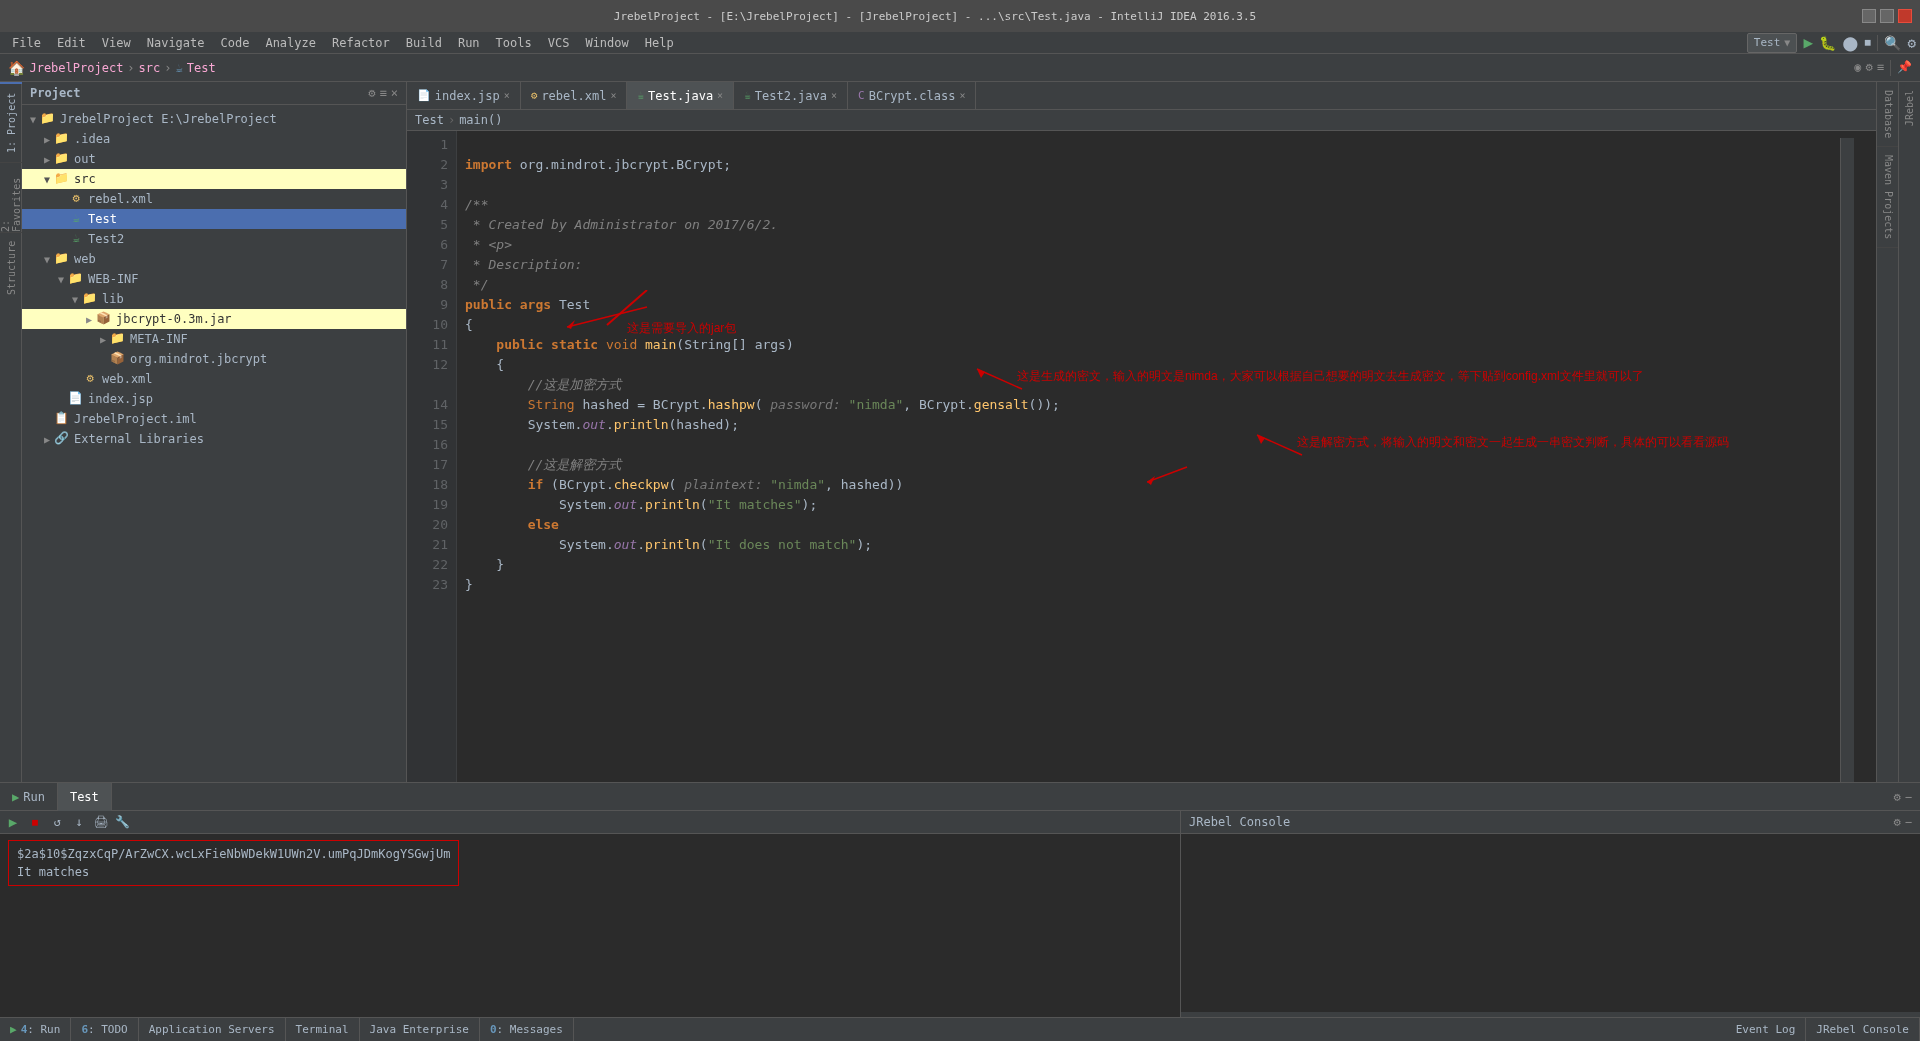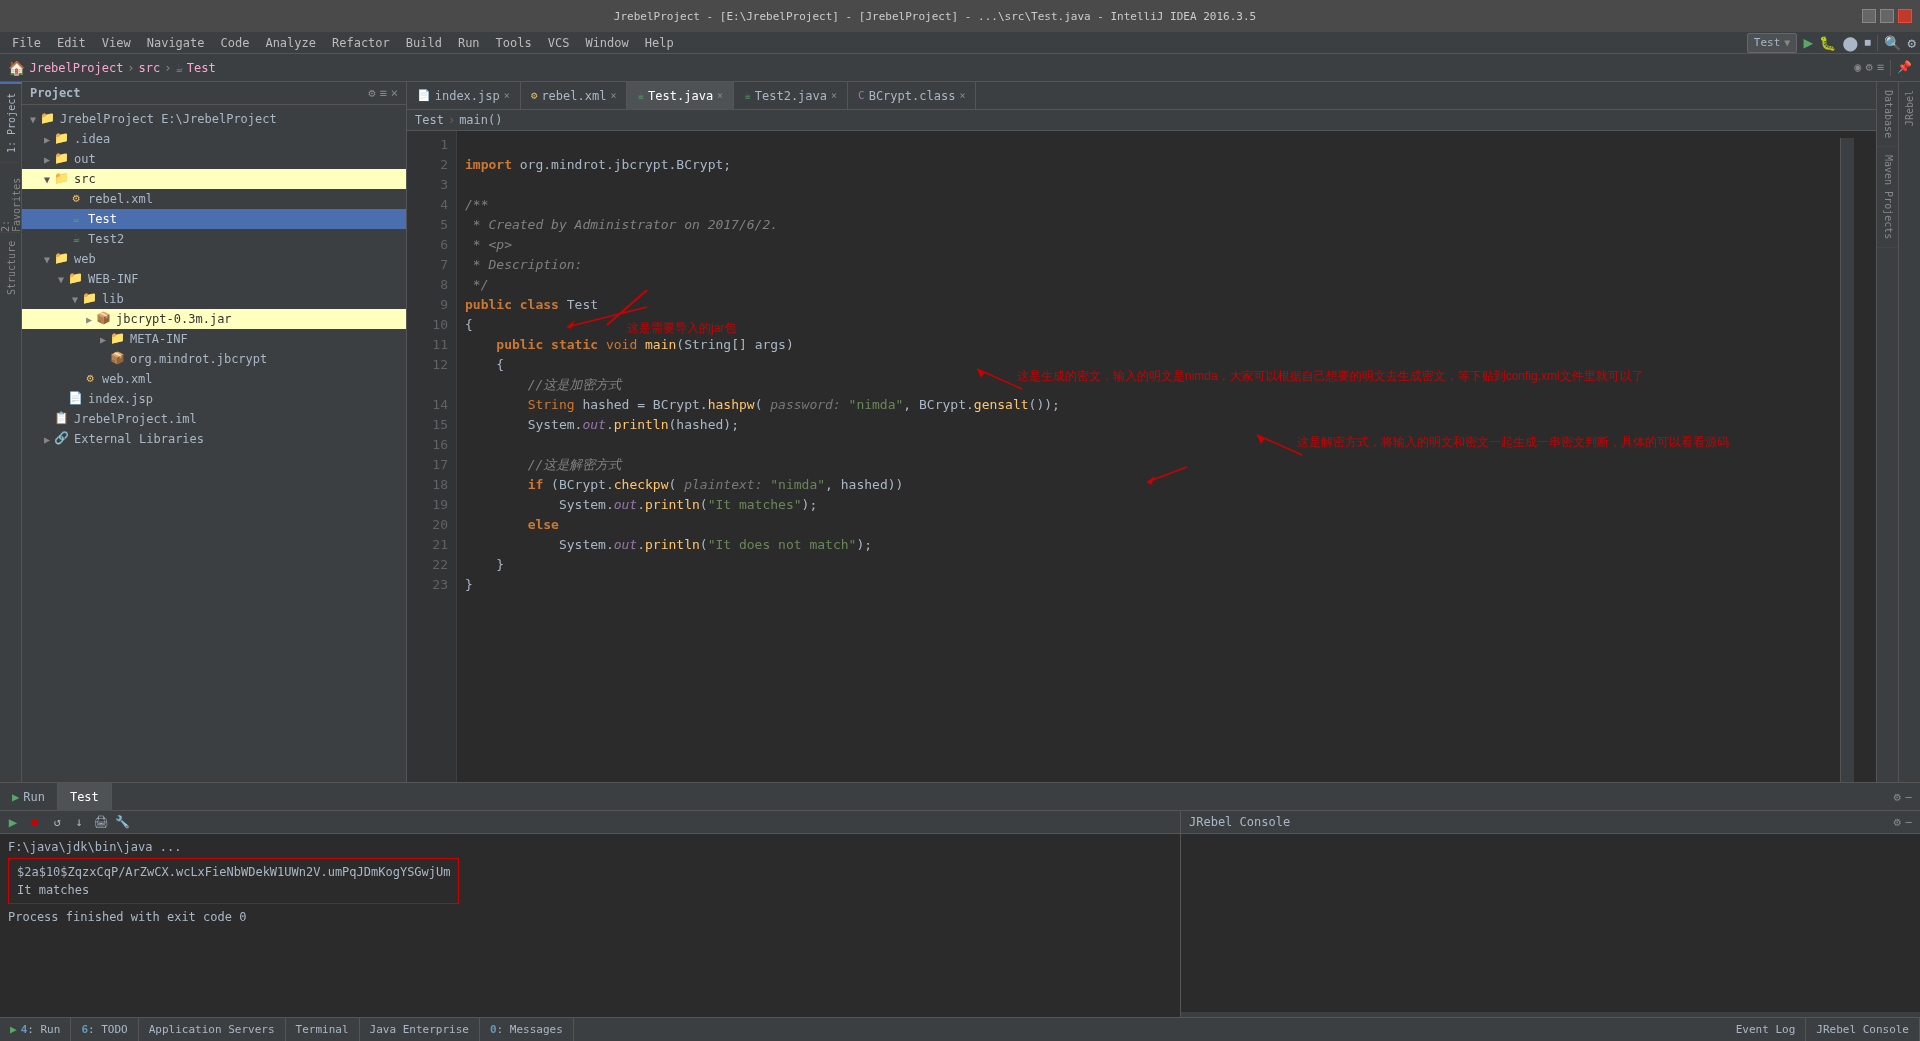--- a/index.html
+++ b/index.html
@@ -363,21 +363,21 @@
             <div>23</div>
         </div>
         <div id="code-content">
 <span class="kw">import</span> <span class="normal">org.mindrot.jbcrypt.BCrypt;</span>
 
 <span class="comment">/**</span>
 <span class="comment"> * Created by Administrator on 2017/6/2.</span>
 <span class="comment"> * &lt;p&gt;</span>
 <span class="comment"> * Description:</span>
 <span class="comment"> */</span>
-<span class="kw">public</span> <span class="kw">class</span> <span class="class-name">Test</span>
+<span class="kw">public</span> <span class="kw">args</span> <span class="class-name">Test</span>
 <span class="normal">{</span>
     <span class="kw">public</span> <span class="kw">static</span> <span class="kw-type">void</span> <span class="method">main</span><span class="normal">(String[] args)</span>
     <span class="normal">{</span>
         <span class="comment">//这是加密方式</span>
         <span class="kw-type">String</span> <span class="normal">hashed = BCrypt.</span><span class="method">hashpw</span><span class="normal">(</span> <span class="param-hint">password:</span> <span class="str">"nimda"</span><span class="normal">, BCrypt.</span><span class="method">gensalt</span><span class="normal">());</span>
         <span class="normal">System.</span><span class="static-member">out</span><span class="normal">.</span><span class="method">println</span><span class="normal">(hashed);</span>
 
         <span class="comment">//这是解密方式</span>
         <span class="kw">if</span> <span class="normal">(BCrypt.</span><span class="method">checkpw</span><span class="normal">(</span> <span class="param-hint">plaintext:</span> <span class="str">"nimda"</span><span class="normal">, hashed))</span>
             <span class="normal">System.</span><span class="static-member">out</span><span class="normal">.</span><span class="method">println</span><span class="normal">(</span><span class="str">"It matches"</span><span class="normal">);</span>
@@ -462,28 +462,26 @@
       <div id="run-panel">
         <div id="run-toolbar">
           <span class="run-btn" style="color:#59a869;font-size:14px;">▶</span>
           <span class="run-btn" style="color:#cc0000;font-size:14px;">⏹</span>
           <span class="run-btn">↺</span>
           <span class="run-btn">↓</span>
           <span class="run-btn">🖨</span>
           <span class="run-btn">🔧</span>
         </div>
         <div id="run-output">
-          <div class="path-line">F:\java\jdk\bin\java ...</div>
           <div style="margin-top:2px;">
             <div style="border:1px solid #cc0000;padding:4px 8px;display:inline-block;font-size:12px;line-height:18px;background:#2b2b2b;">
               <div>$2a$10$ZqzxCqP/ArZwCX.wcLxFieNbWDekW1UWn2V.umPqJDmKogYSGwjUm</div>
               <div>It matches</div>
             </div>
           </div>
-          <div style="margin-top:4px;color:#a9b7c6;">Process finished with exit code 0</div>
         </div>
       </div>
 
       <div id="jrebel-panel">
         <div id="jrebel-header">
           <span>JRebel Console</span>
           <div style="display:flex;gap:4px;">
             <span style="color:#888;cursor:pointer;font-size:12px;">⚙</span>
             <span style="color:#888;cursor:pointer;font-size:12px;">−</span>
           </div>

